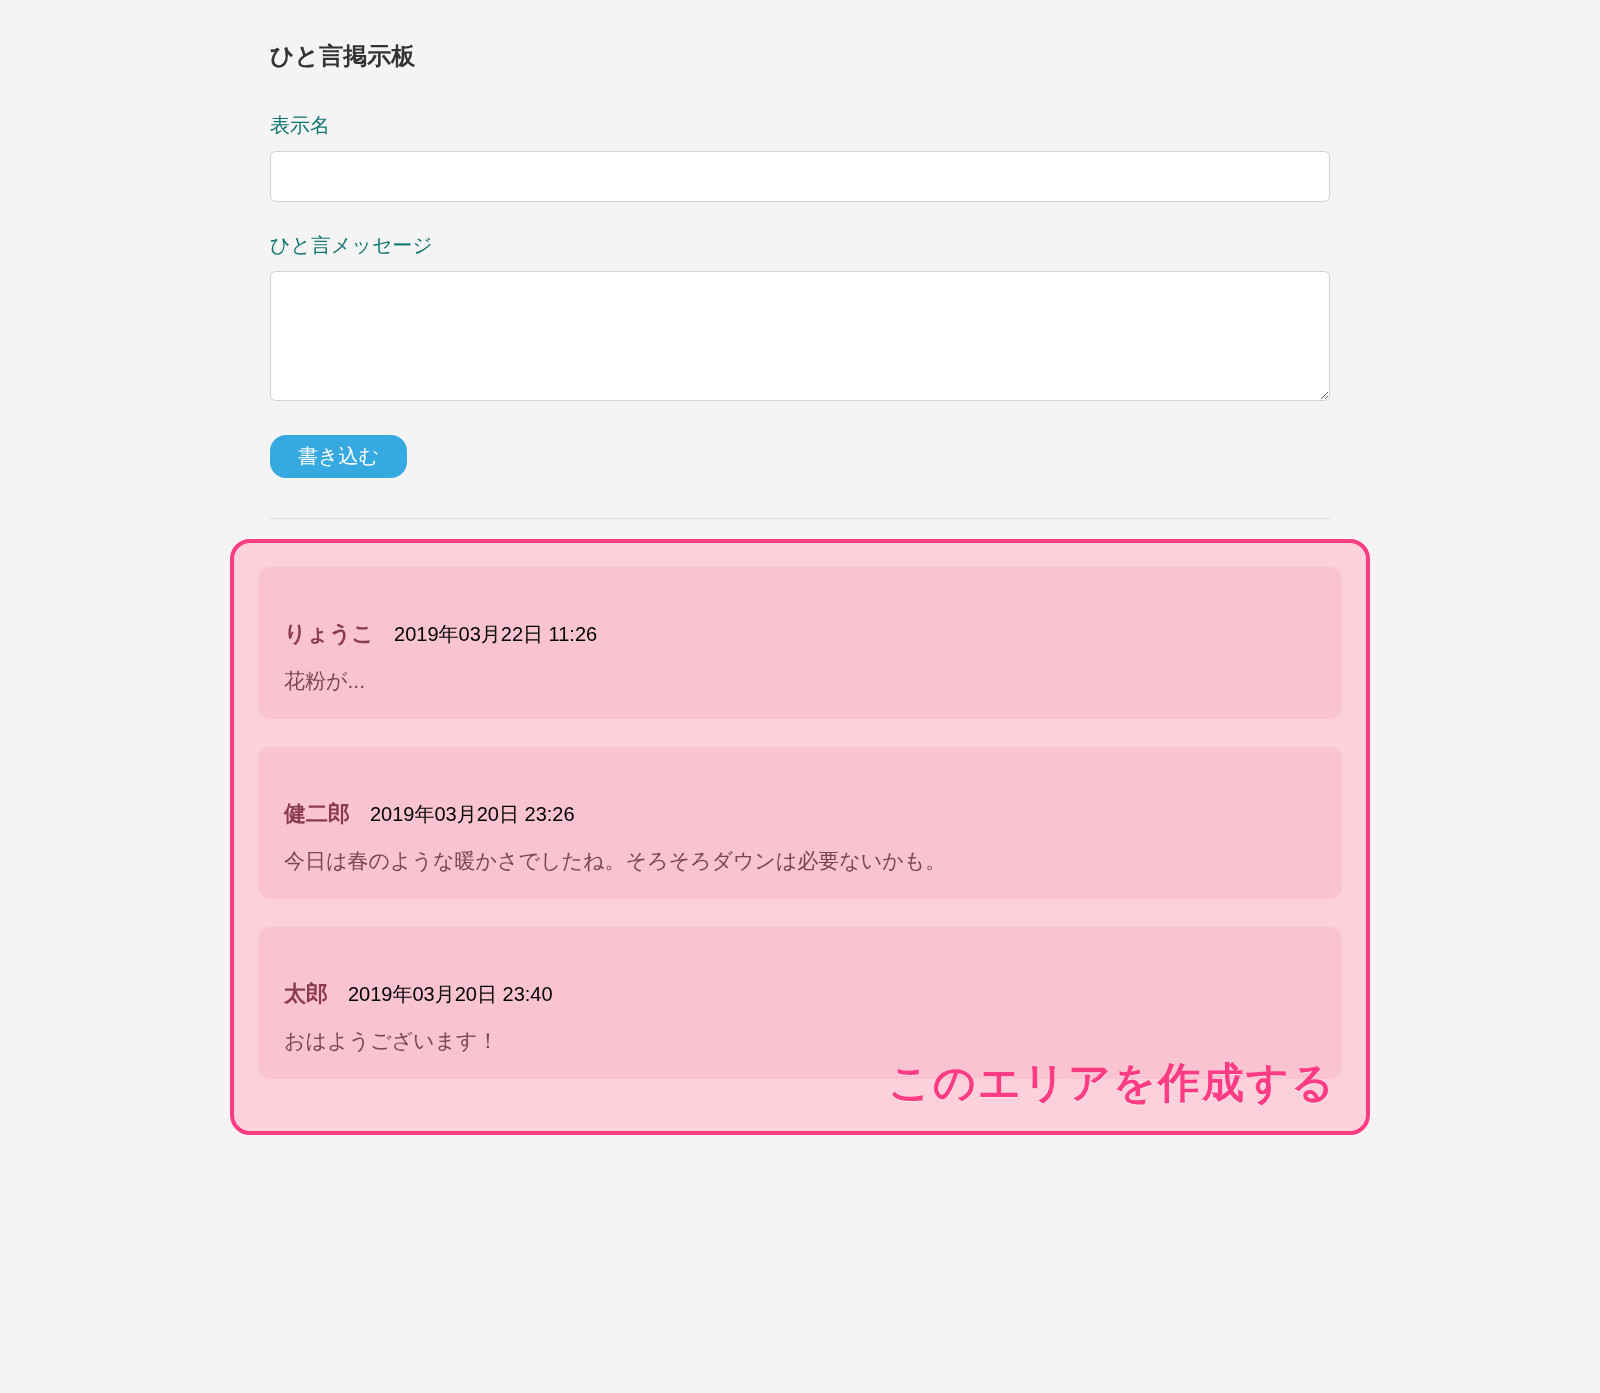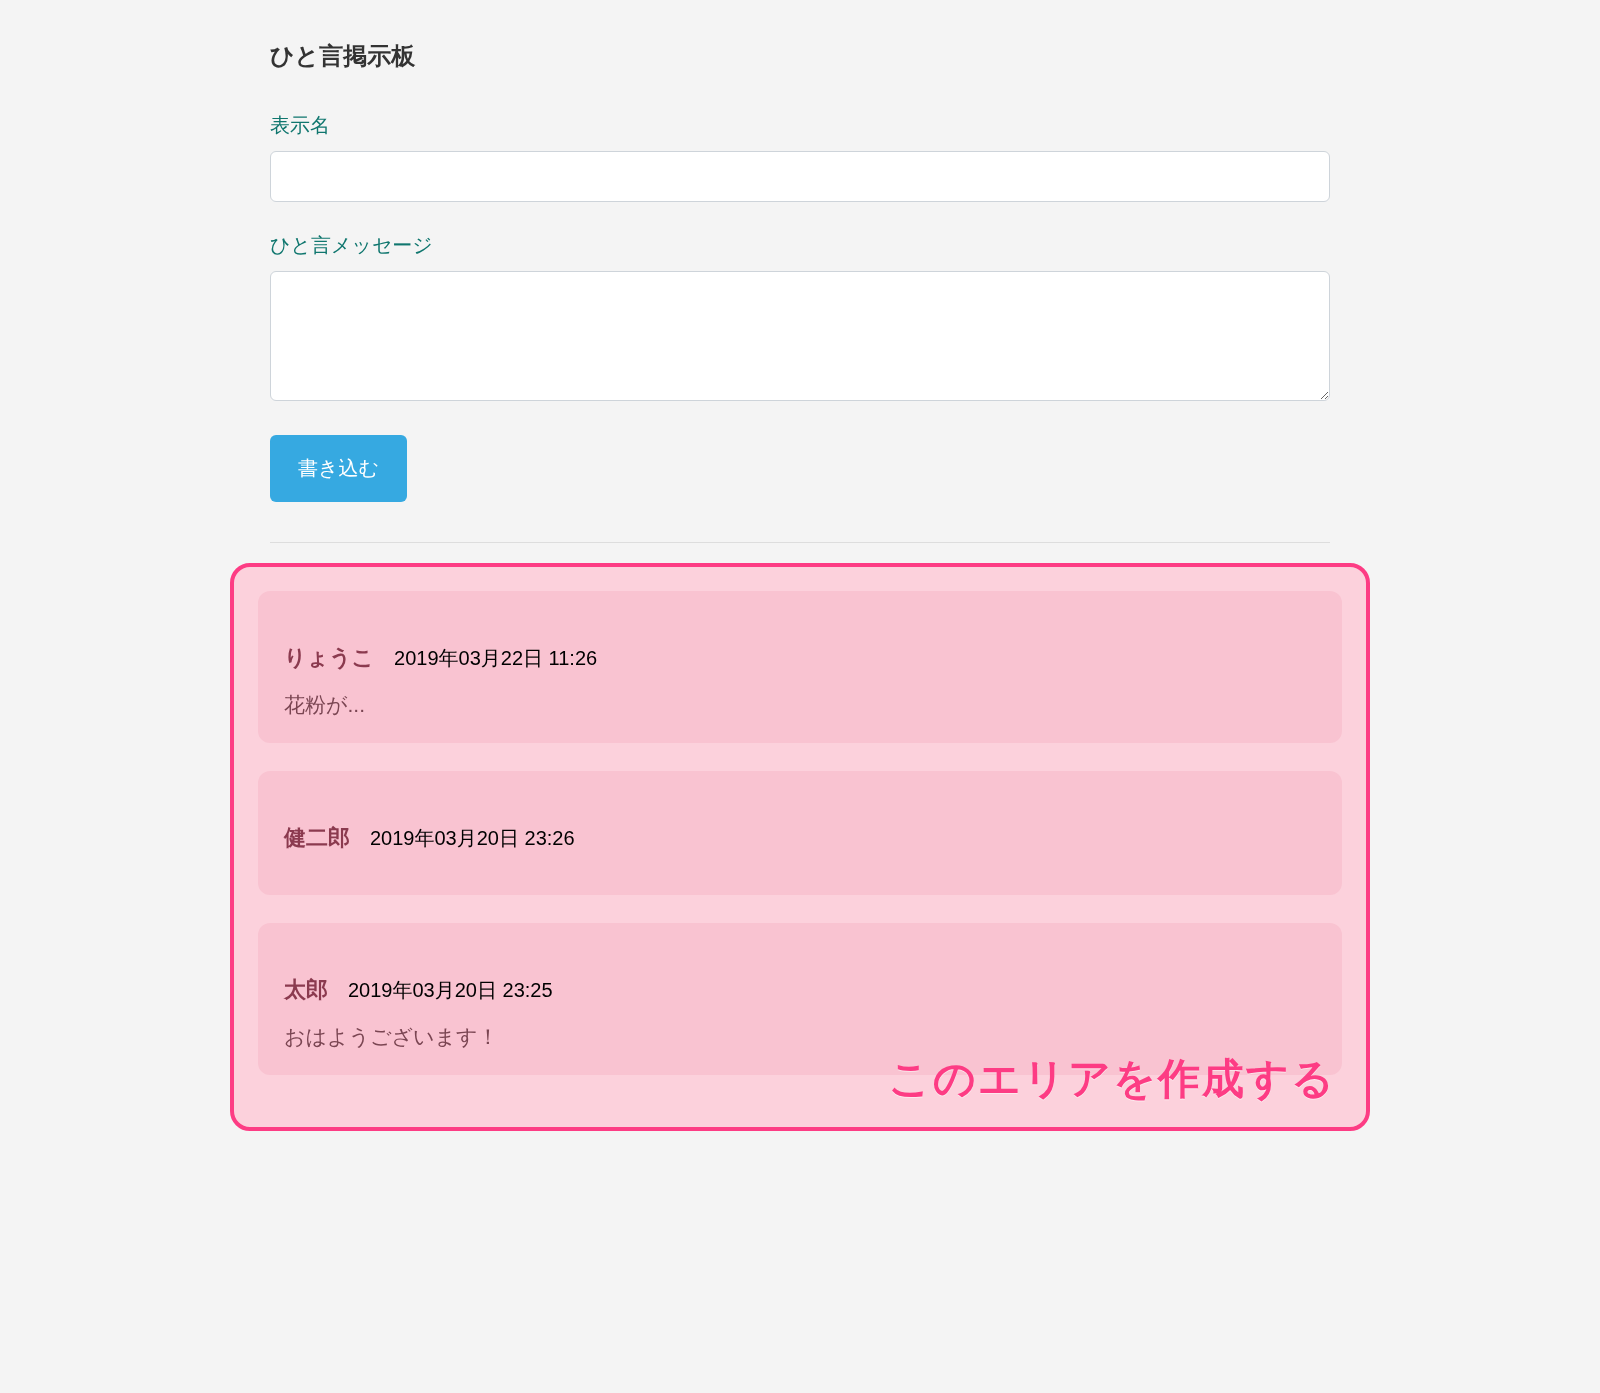--- a/index.html
+++ b/index.html
@@ -49,23 +49,23 @@
       border: 1px solid #ced4da;
       border-radius: 6px;
       background-color: #fff;
       resize: vertical;
       font-family: inherit;
     }
     .submit-btn {
       background-color: #36a9e1;
       color: #fff;
       border: none;
-      padding: 20px 28px;
+      padding: 8px 28px;
       font-size: 20px;
-      border-radius: 6px;
+      border-radius: 16px;
       cursor: pointer;
     }
     hr.divider {
       margin: 40px 0 0 0;
       border: none;
       border-top: 1px solid #ddd;
     }
     .highlight-area {
       margin-top: 20px;
       background-color: #fcd1dc;
@@ -143,24 +143,25 @@
       <span class="post-timestamp">2019年03月22日 11:26</span>
     </div>
     <div class="post-message">花粉が...</div>
   </div>
 
   <div class="post-card">
     <div class="post-header">
       <span class="post-author">健二郎</span>
       <span class="post-timestamp">2019年03月20日 23:26</span>
     </div>
+    <div class="post-message">今日は春のような暖かさでしたね。そろそろダウンは必要ないかも。</div>
   </div>
 
   <div class="post-card">
     <div class="post-header">
       <span class="post-author">太郎</span>
-      <span class="post-timestamp">2019年03月20日 23:25</span>
+      <span class="post-timestamp">2019年03月20日 23:40</span>
     </div>
     <div class="post-message">おはようございます！</div>
   </div>
 
   <div class="overlay-caption">このエリアを作成する</div>
 </div>
 
 </body></html>

